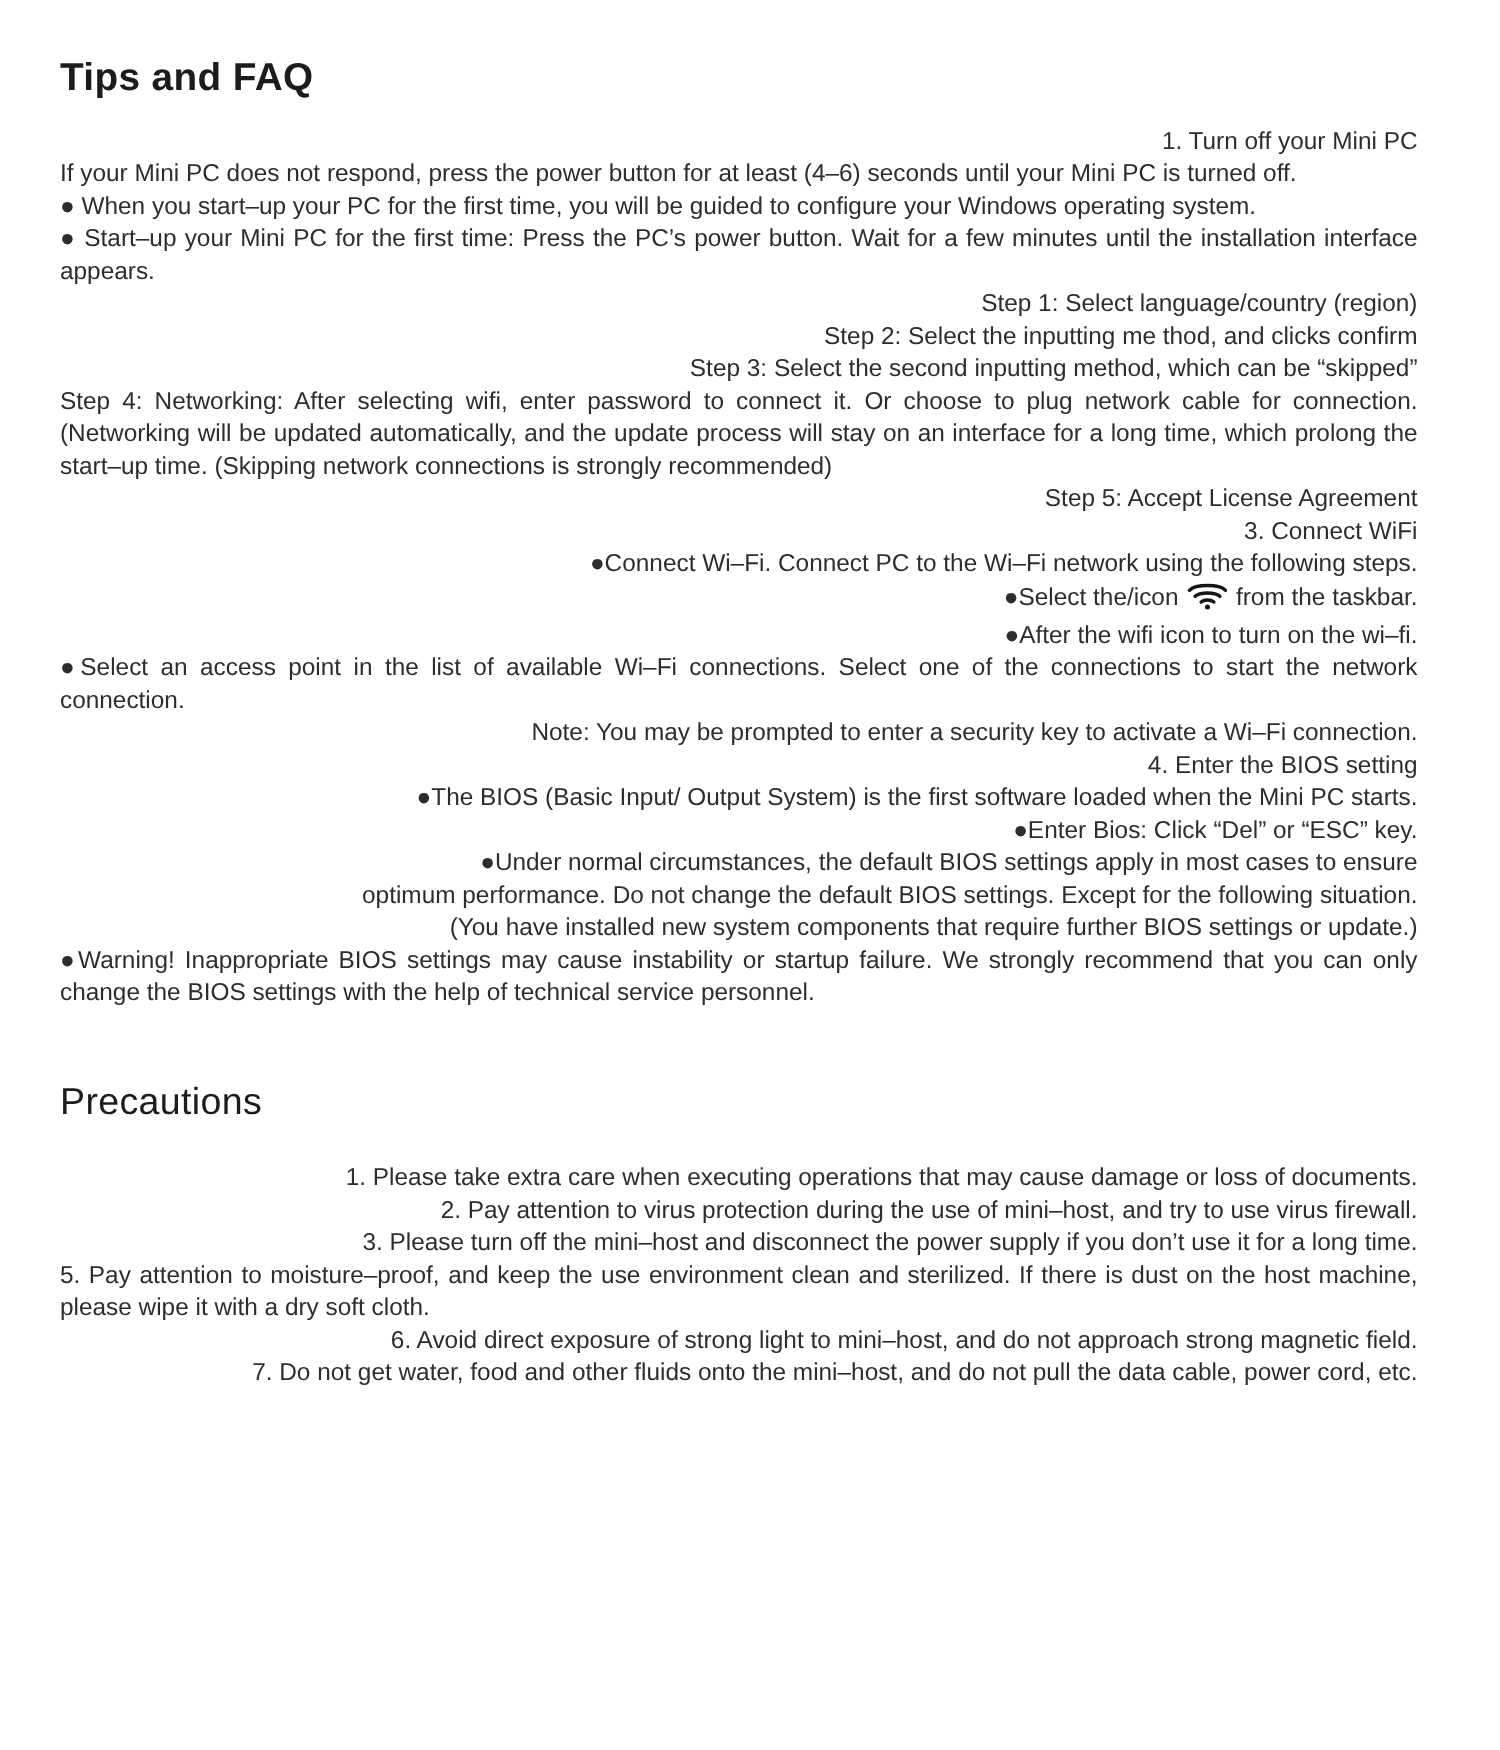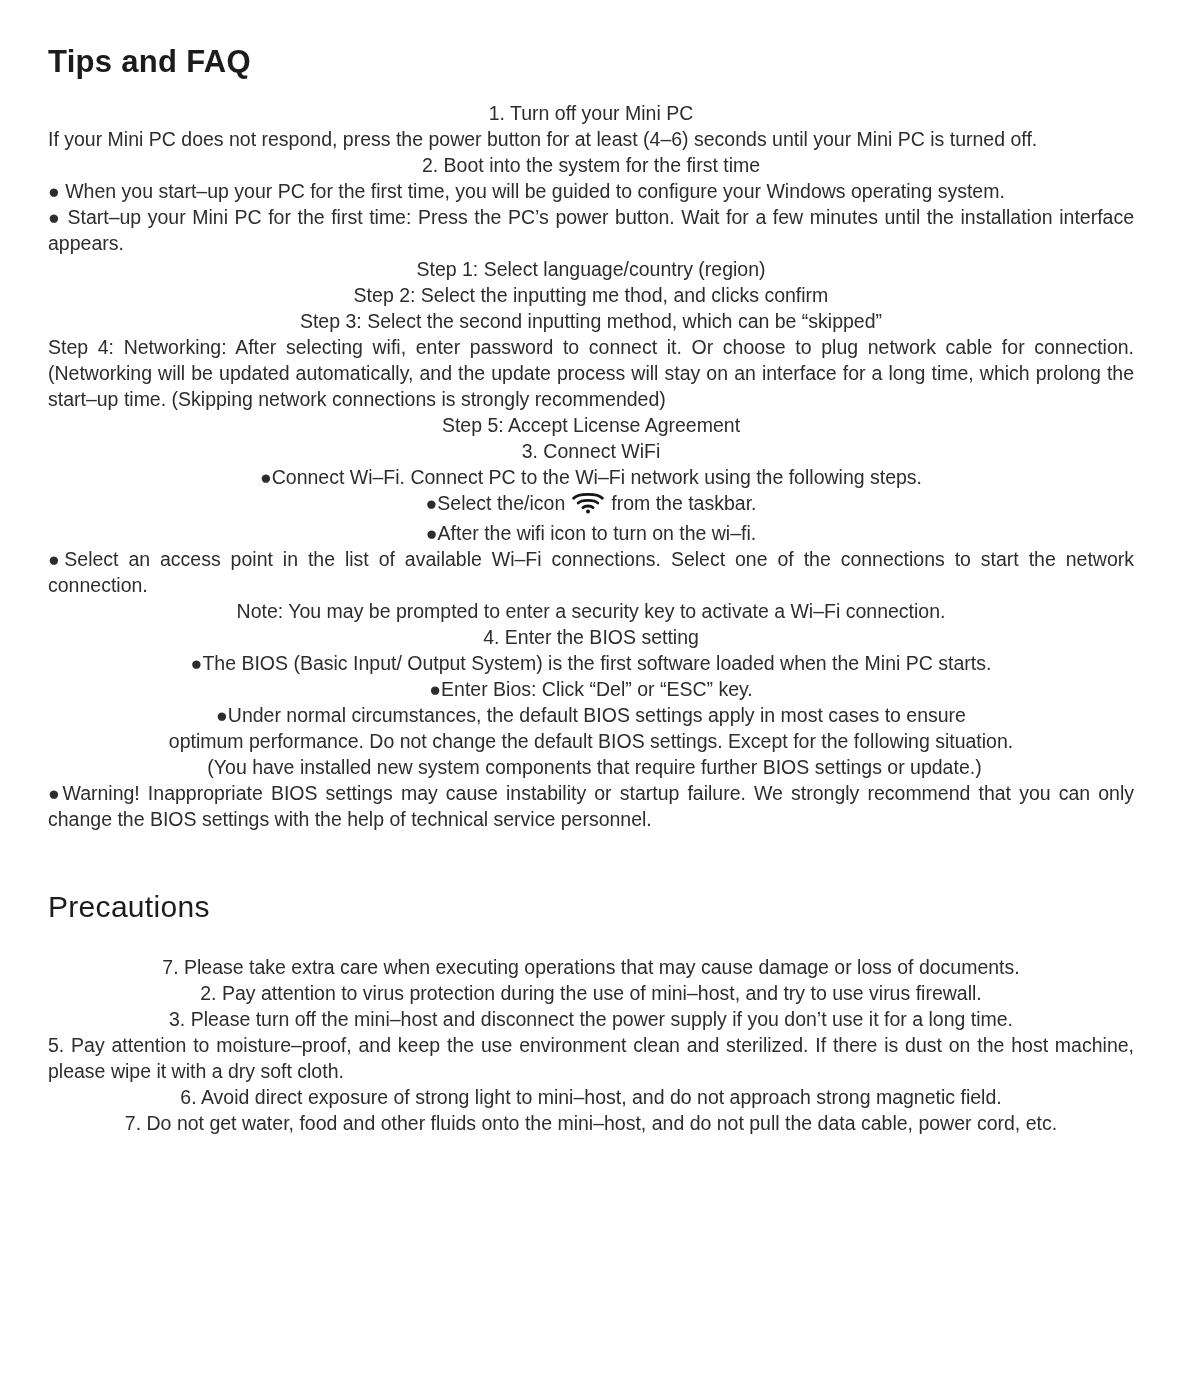--- a/index.html
+++ b/index.html
@@ -32,21 +32,21 @@
     margin: 58px 0 30px 0;
     letter-spacing: 0.3px;
   }
   p.line {
     margin: 0;
     font-size: 19.5px;
     line-height: 26px;
     text-align: justify;
     color: #2d2d2d;
   }
-  p.noj { text-align: center; }
+  p.noj { text-align: right; }
   .gap1 { margin-top: 28px; }
   .gap2 { margin-top: 32px; }
   .indent { padding-left: 7px; }
   .wifi-icon-svg {
     display: inline-block;
     vertical-align: -4px;
     margin: 0 6px;
   }
 </style>
 </head>
@@ -55,21 +55,20 @@
 <div class="page">
 
   <h1 class="doc-title">Tips and FAQ</h1>
 
   <section>
     <p class="line noj">1. Turn off your Mini PC</p>
     <p class="line">If your Mini PC does not respond, press  the power button for at least (4–6) seconds until your Mini PC is turned off.</p>
   </section>
 
   <section>
-    <p class="line noj gap1">2. Boot into the system for the first time</p>
     <p class="line">● When you start–up your PC for the first time, you will be guided to configure your Windows  operating system.</p>
     <p class="line">● Start–up your Mini PC for the first time: Press the PC’s power button. Wait for a few minutes until the installation interface appears.</p>
     <p class="line noj">Step 1: Select language/country (region)</p>
     <p class="line noj">Step 2: Select the inputting me thod, and clicks confirm</p>
     <p class="line noj">Step 3: Select the second inputting method, which can be “skipped”</p>
     <p class="line">Step 4: Networking: After selecting wifi, enter password to connect it. Or choose to plug network cable for connection. (Networking will be updated automatically, and the update process will stay on an interface for a long time, which prolong the start–up time. (Skipping network connections is strongly recommended)</p>
     <p class="line noj">Step 5: Accept License Agreement</p>
   </section>
 
   <section>
@@ -92,21 +91,21 @@
     <p class="line noj">●Enter Bios: Click “Del” or “ESC” key.</p>
     <p class="line noj">●Under normal circumstances, the default BIOS settings apply in most cases to ensure</p>
     <p class="line noj">optimum performance. Do not change the default BIOS settings. Except for the following situation.</p>
     <p class="line noj indent">(You have installed new system components that require further BIOS settings or update.)</p>
     <p class="line">●Warning! Inappropriate BIOS settings may cause instability or startup failure. We strongly recommend that you can only change the BIOS settings with the help of technical service personnel.</p>
   </section>
 
   <h2 class="doc-title2">Precautions</h2>
 
   <section>
-    <p class="line noj">7. Please take extra care when executing operations that may cause damage or loss of documents.</p>
+    <p class="line noj">1. Please take extra care when executing operations that may cause damage or loss of documents.</p>
     <p class="line noj">2. Pay attention to virus protection during the use of mini–host, and try to use virus firewall.</p>
     <p class="line noj">3. Please turn off the mini–host and disconnect the power supply if you don’t use it for a long time.</p>
     <p class="line">5. Pay attention to moisture–proof, and keep the use environment clean and sterilized. If there is dust on the host machine, please wipe it with a dry soft cloth.</p>
     <p class="line noj">6. Avoid direct exposure of strong light to mini–host, and do not approach strong magnetic field.</p>
     <p class="line noj">7. Do not get water, food and other fluids onto the mini–host, and do not pull the data cable, power cord, etc.</p>
   </section>
 
 </div>
 
 </body></html>

